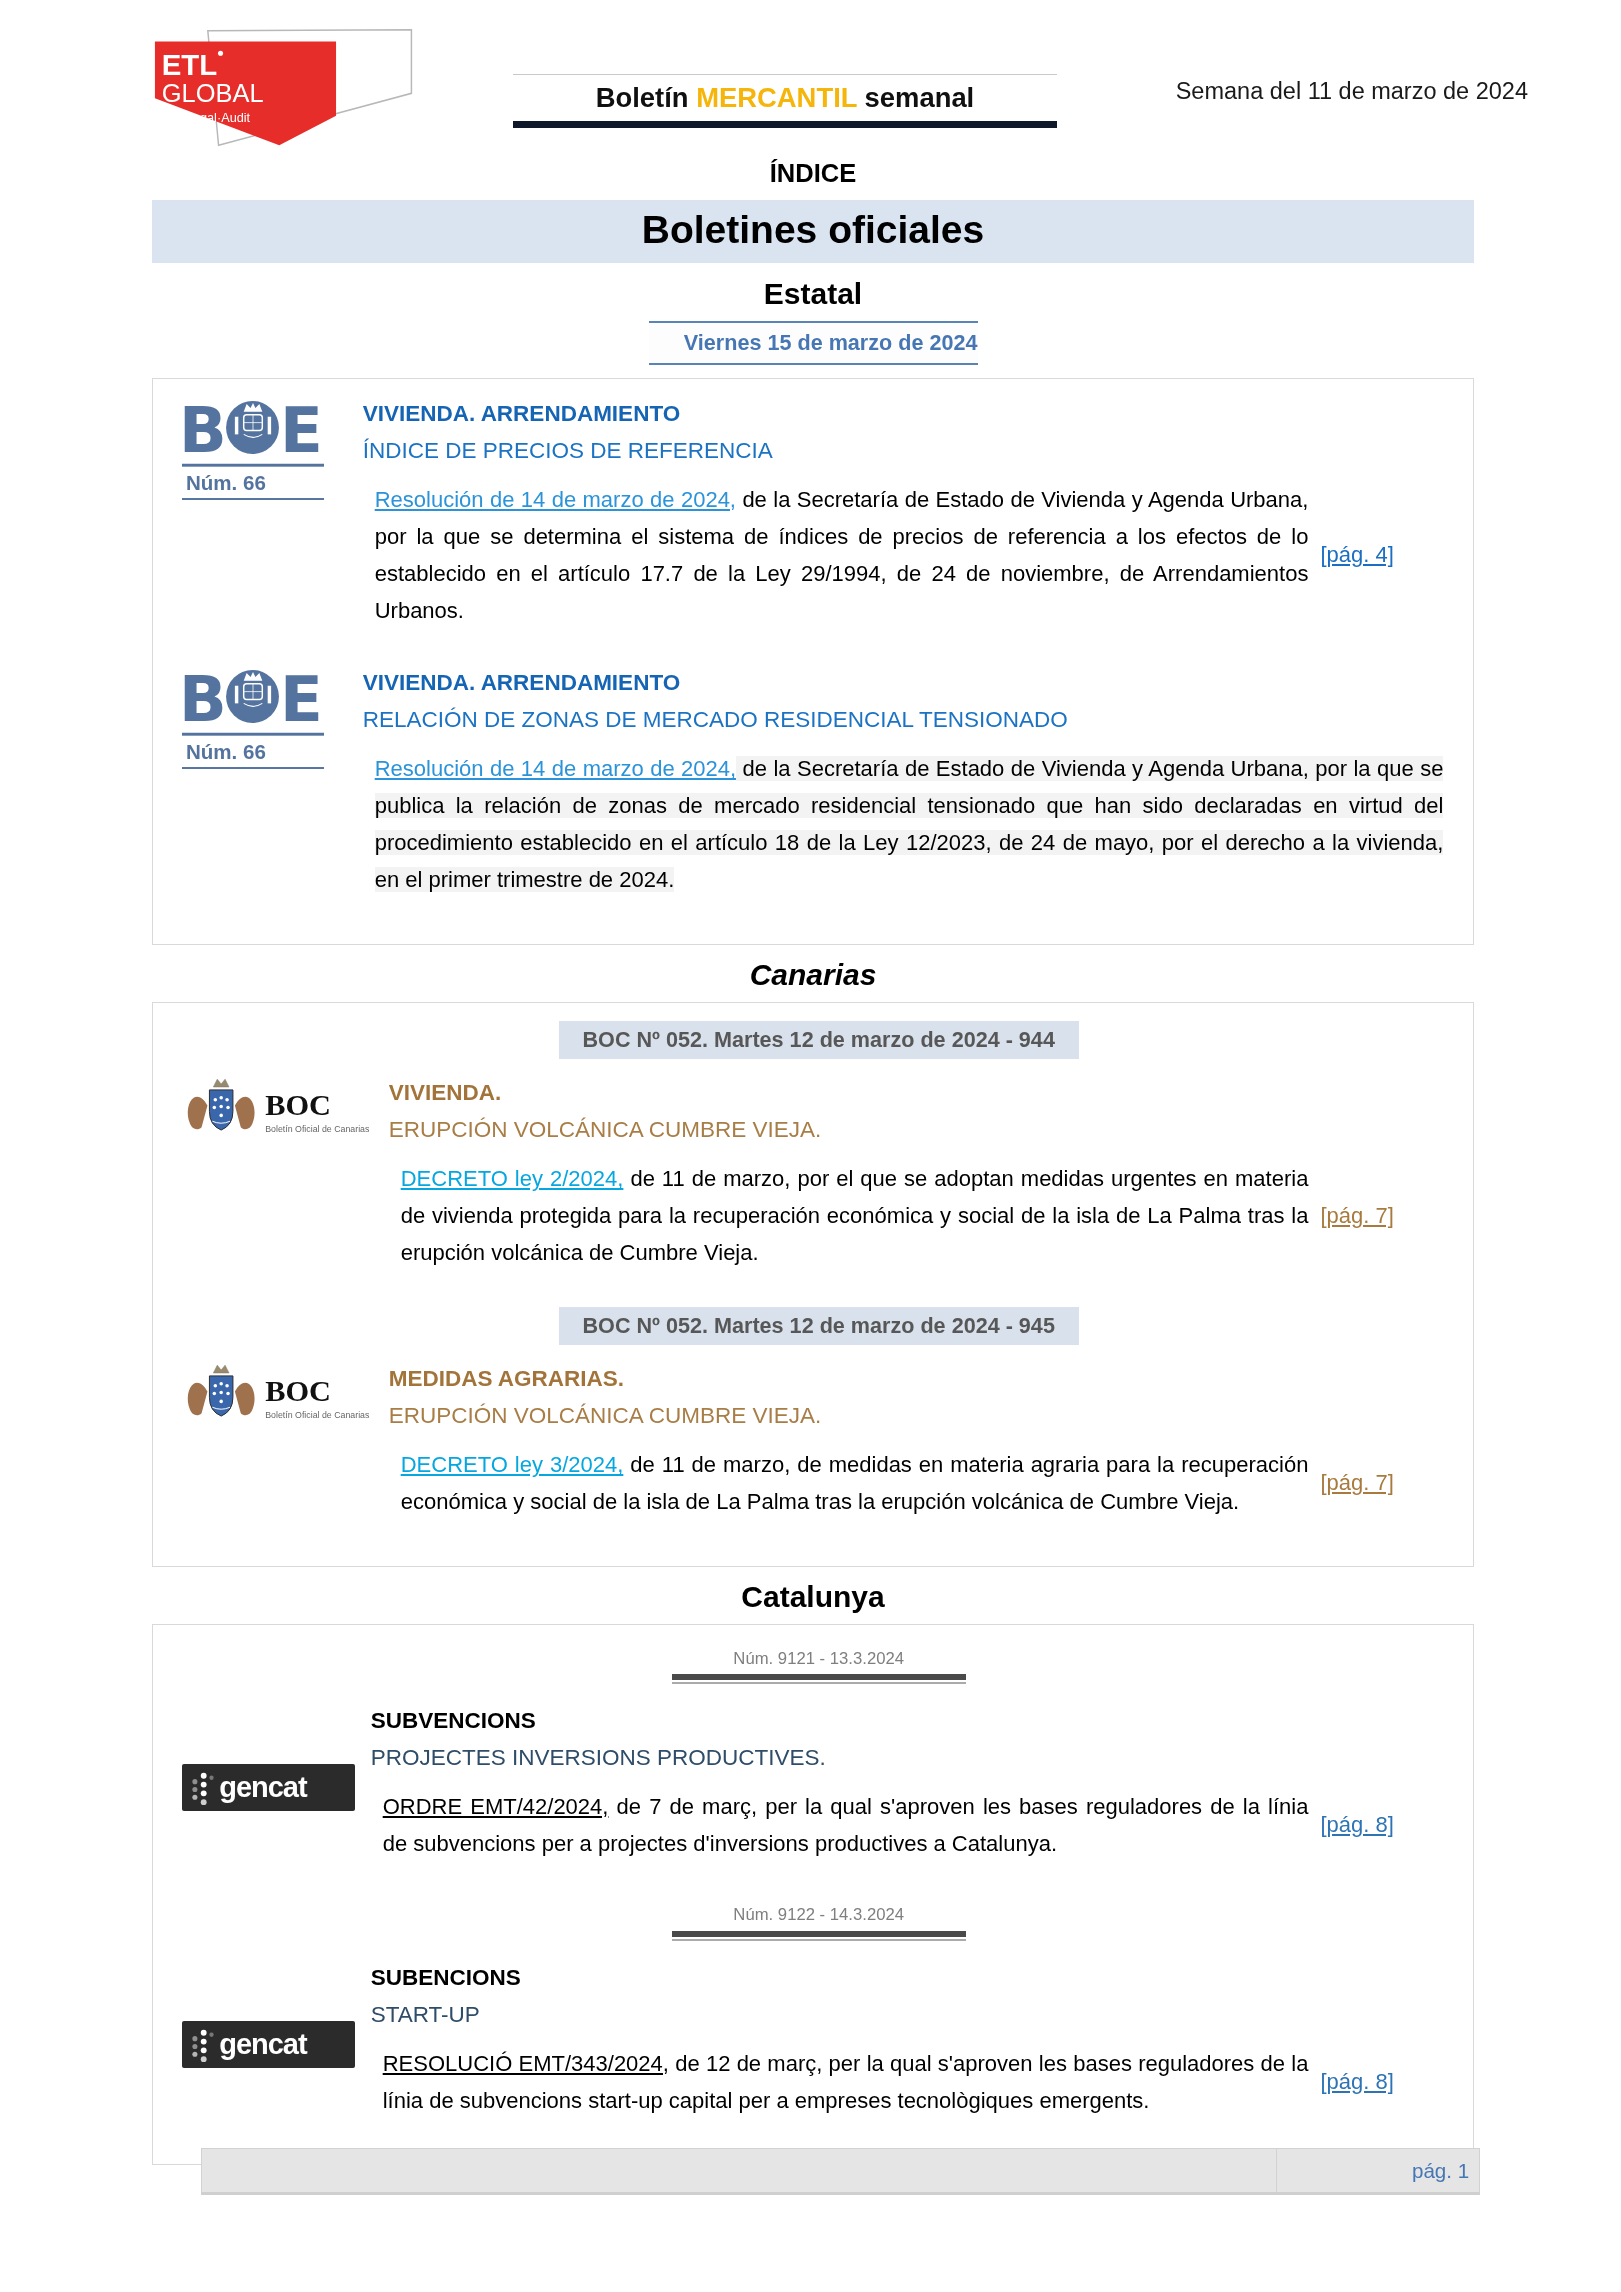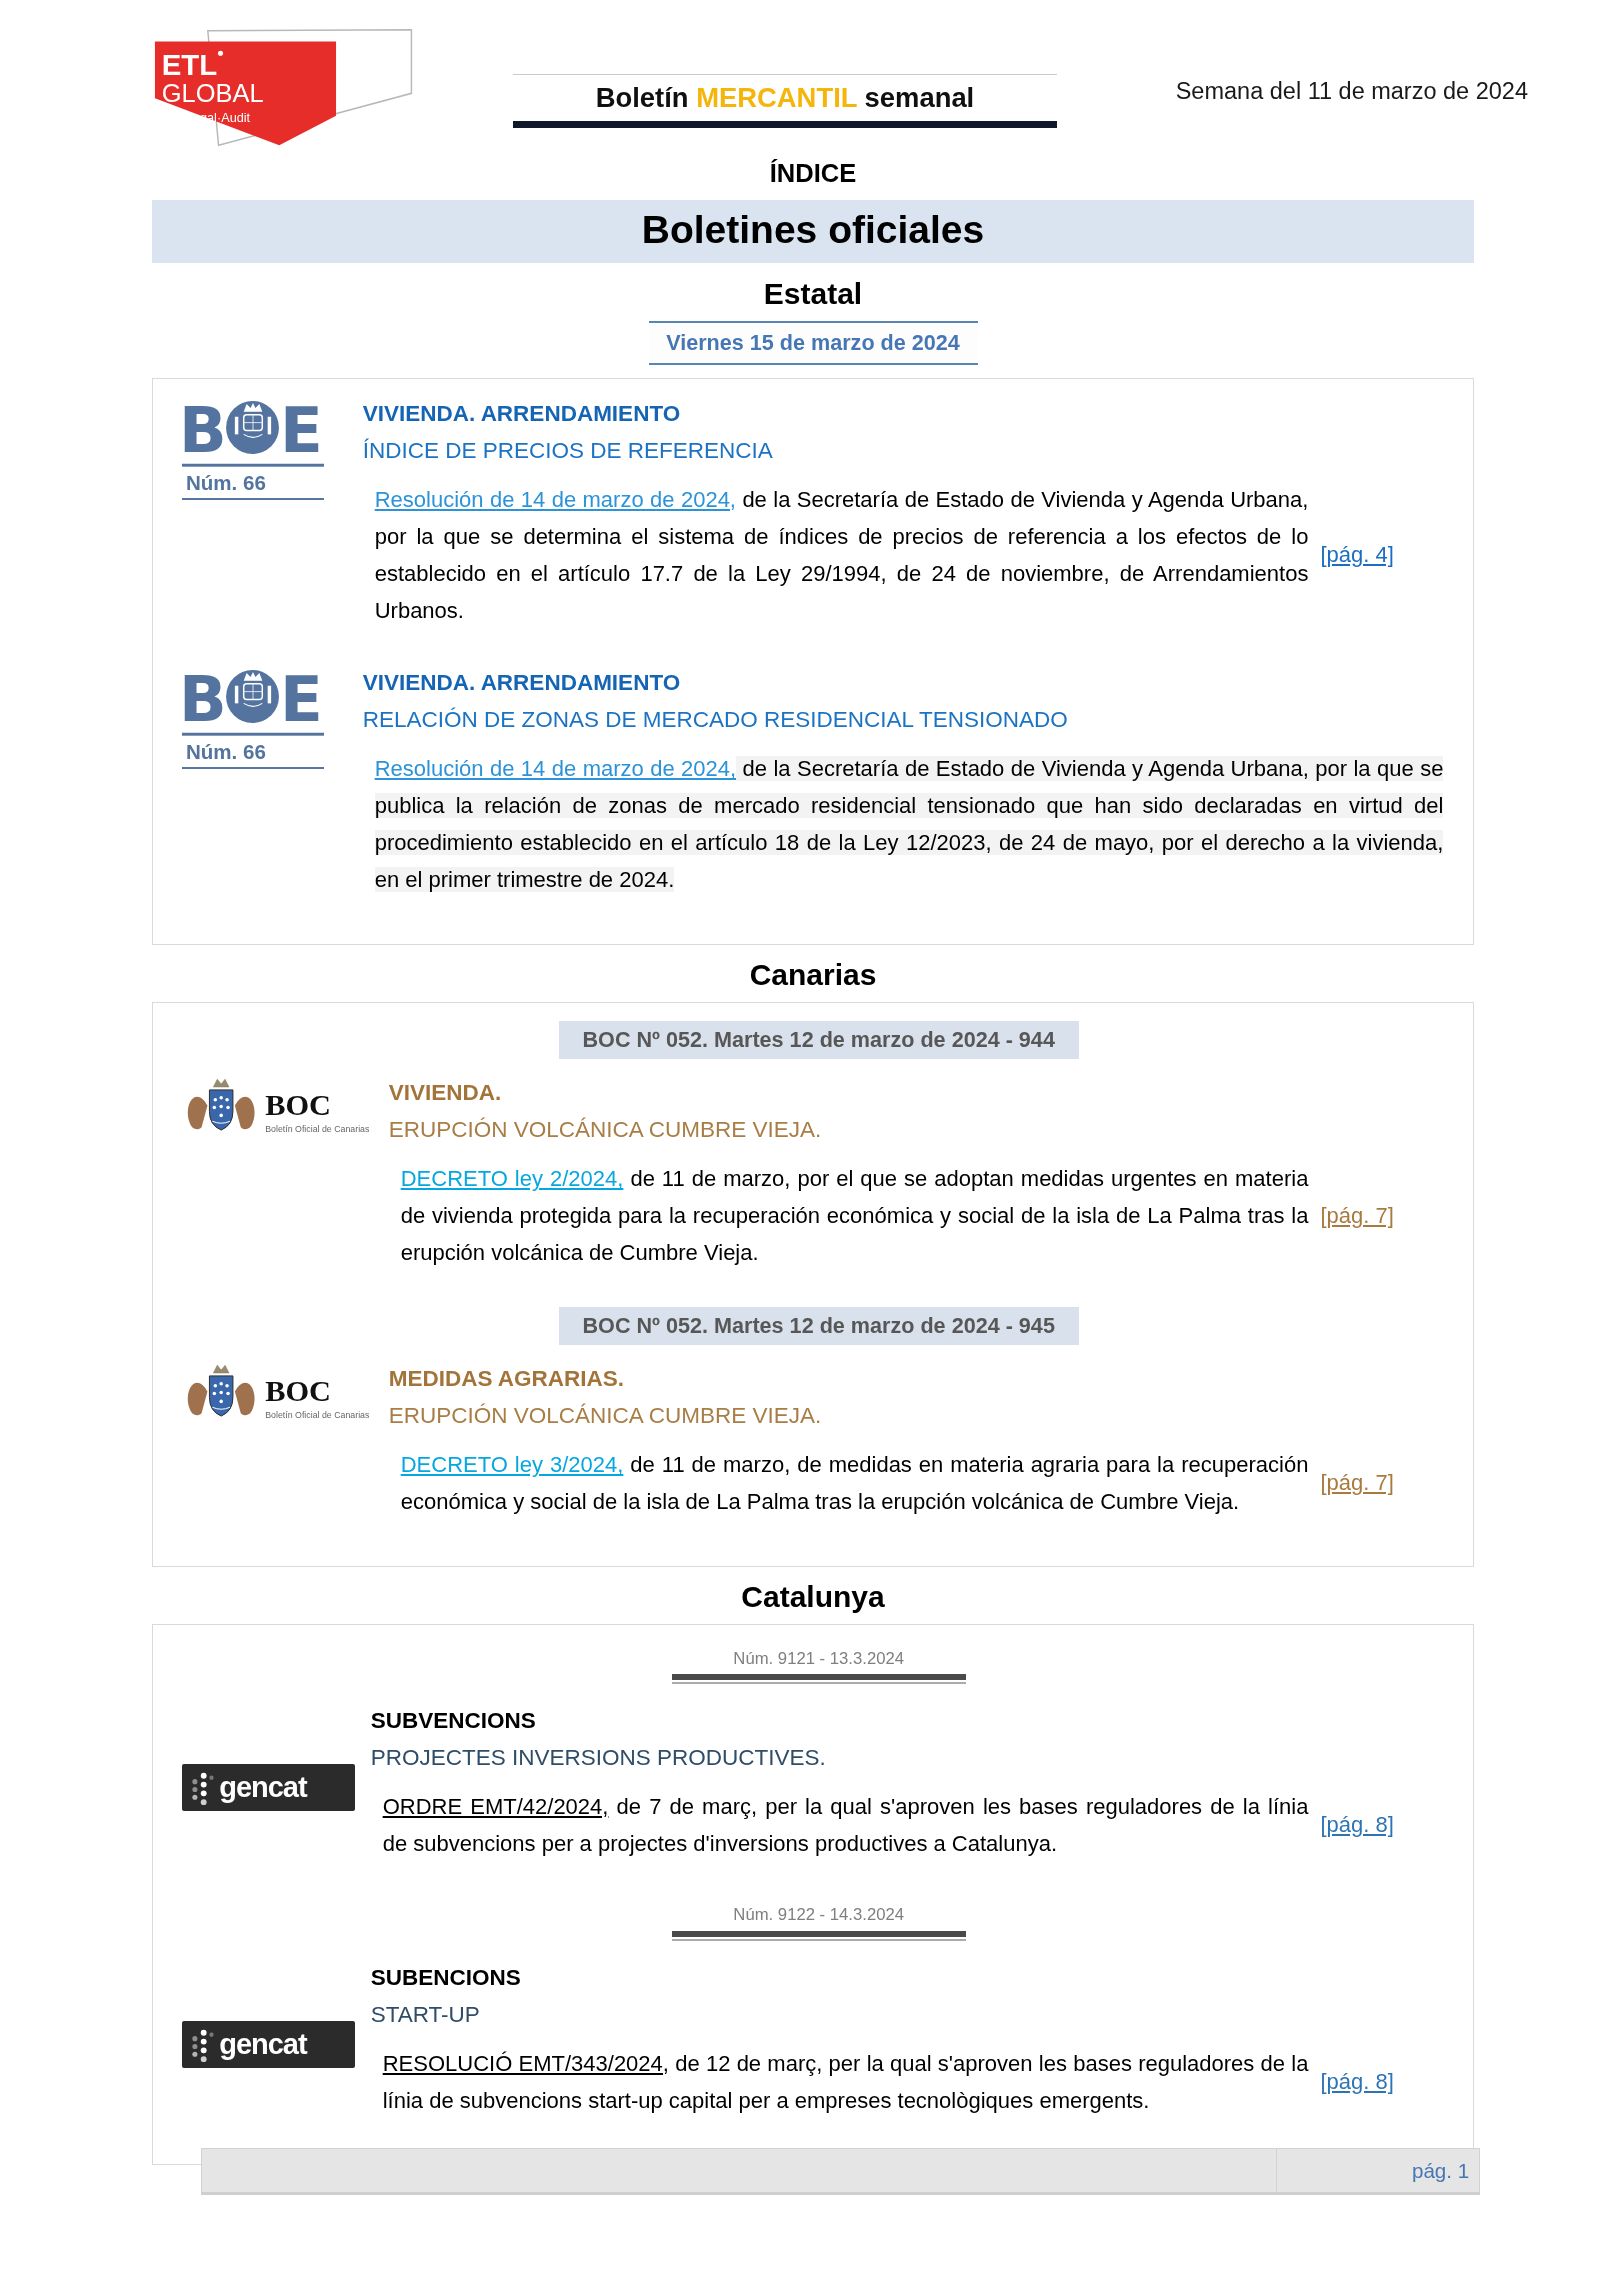--- a/index.html
+++ b/index.html
@@ -12,24 +12,24 @@
   .etl-logo{position:absolute;left:0;top:11.8px;}
   .title-box{position:absolute;left:361px;top:74px;width:544px;
              border-top:1px solid #c9c9c9;border-bottom:7px solid #0f172a;
              text-align:center;font-size:27.4px;font-weight:bold;padding:6.9px 0;color:#101010;}
   .title-box .hl{color:#f5b50a;}
   .week{position:absolute;right:-54px;top:78px;font-size:23.5px;color:#1a1a1a;white-space:nowrap;}
 
   .indice{text-align:center;font-size:25.5px;font-weight:bold;margin:3.9px 0 11.8px;}
   .banner{background:#dae4f0;text-align:center;font-size:39px;font-weight:bold;padding:8.8px 0 10.8px;}
   .section-h{text-align:center;font-size:30px;font-weight:bold;margin:13.7px 0 9.8px;}
-  .section-h.gap-top{}
+  .section-h.gap-top{font-style:italic;}
 
   .date-box{width:329px;margin:0 auto 13.7px;border-top:2.9px solid #5a84b4;border-bottom:2px solid #5a84b4;
-            background:#fdfdfd;text-align:center;color:#4677b4;font-weight:bold;font-size:21.6px;padding:6.9px 0;}
+            background:#fdfdfd;text-align:right;color:#4677b4;font-weight:bold;font-size:21.6px;padding:6.9px 0;}
 
   
   .box{border:1px solid #d9d9d9;padding:15.7px 17.6px 9.8px 29px;}
   .entry{display:flex;margin-bottom:23.5px;}
   .logo-col{flex:0 0 165px;padding-top:3.9px;}
   .logo-col.center{display:flex;align-items:center;padding-top:0;}
   .text-col{flex:1;margin-left:15.7px;}
   .kicker{font-weight:bold;font-size:22.5px;line-height:37px;}
   .subtitle{font-size:22.5px;line-height:37px;}
   .body-row{display:flex;}

